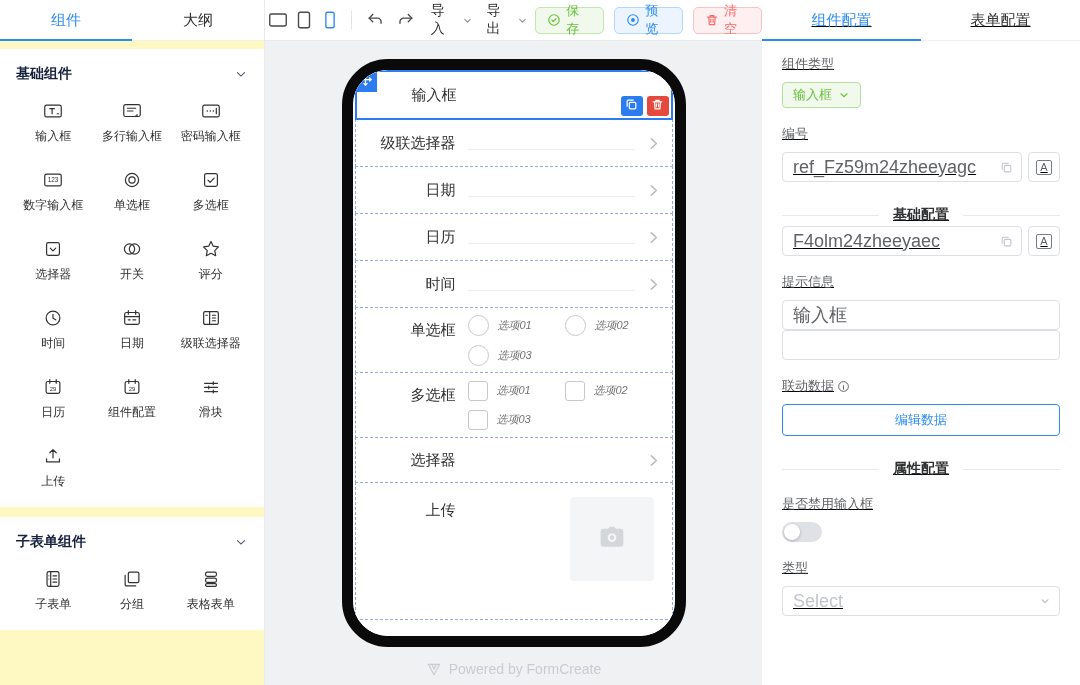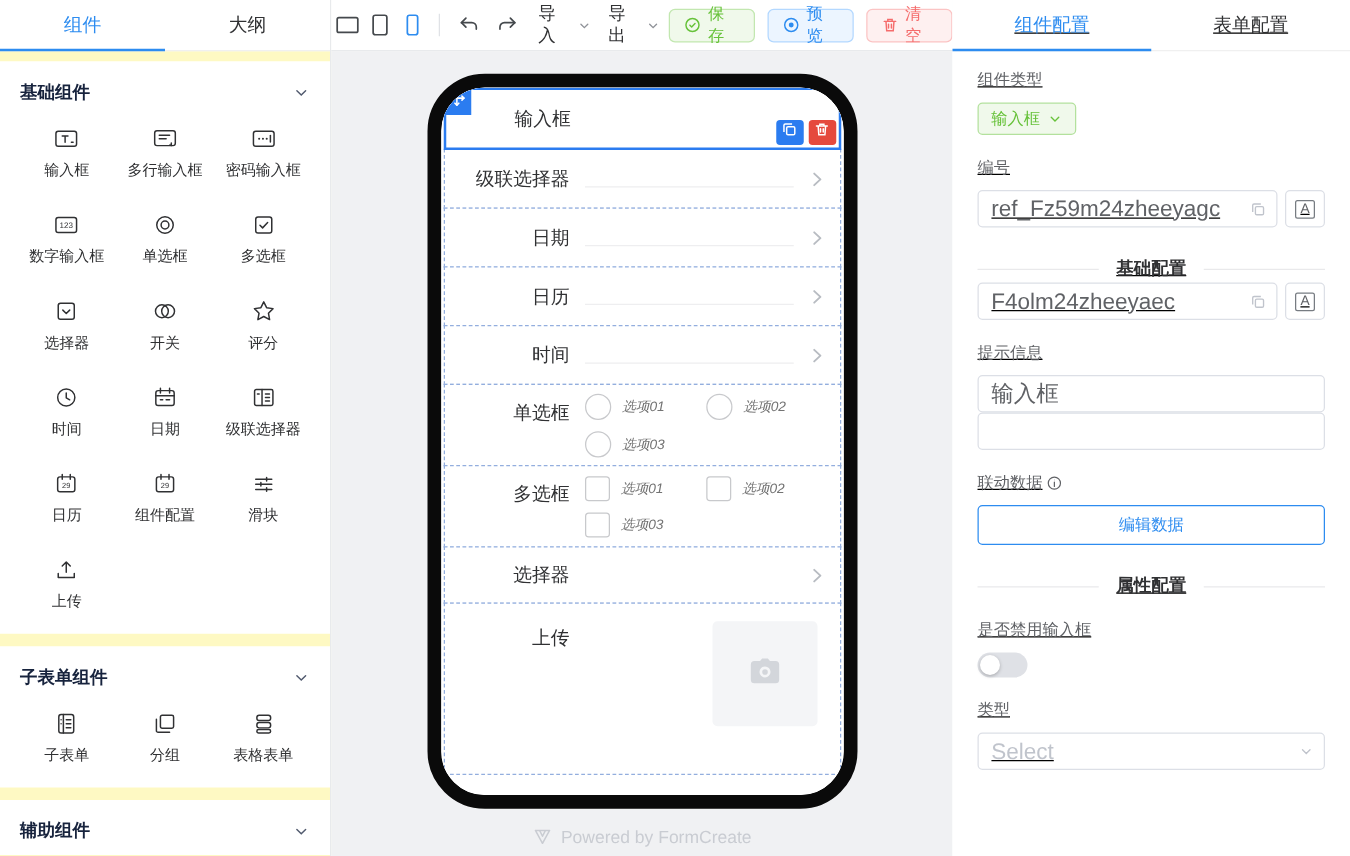--- a/index.html
+++ b/index.html
@@ -304,30 +304,20 @@
                 <svg width="22" height="22" viewBox="0 0 24 24" fill="none" stroke="#303133" stroke-width="1.3" stroke-linecap="round" stroke-linejoin="round">
                   <rect x="6" y="4.5" width="12" height="4.6" rx="2"></rect>
                   <rect x="6" y="11" width="12" height="4.6" rx="2"></rect>
                   <rect x="6" y="17" width="12" height="3" rx="1.5"></rect>
                 </svg>
               </div>
               <div class="ci-label">表格表单</div>
             </div>
           </div>
         </div>
-        <div class="sec-card">
-          <div class="sec-head">
-            <span class="sec-title">辅助组件</span>
-            <span class="sec-caret">
-              <svg width="14" height="14" viewBox="0 0 24 24" fill="none" stroke="#515a6e" stroke-width="2" stroke-linecap="round">
-                <path d="M6 9.5 l6 6 6-6"></path>
-              </svg>
-            </span>
-          </div>
-        </div>
       </div>
   </aside>
 
   <main class="center">
     <div class="toolbar">
       <div class="dev-btn">
         <svg width="22" height="22" viewBox="0 0 24 24" fill="none" stroke="#45494d" stroke-width="1.5">
             <rect x="3" y="5.5" width="18" height="13" rx="1.5"></rect>
           </svg>
       </div>

